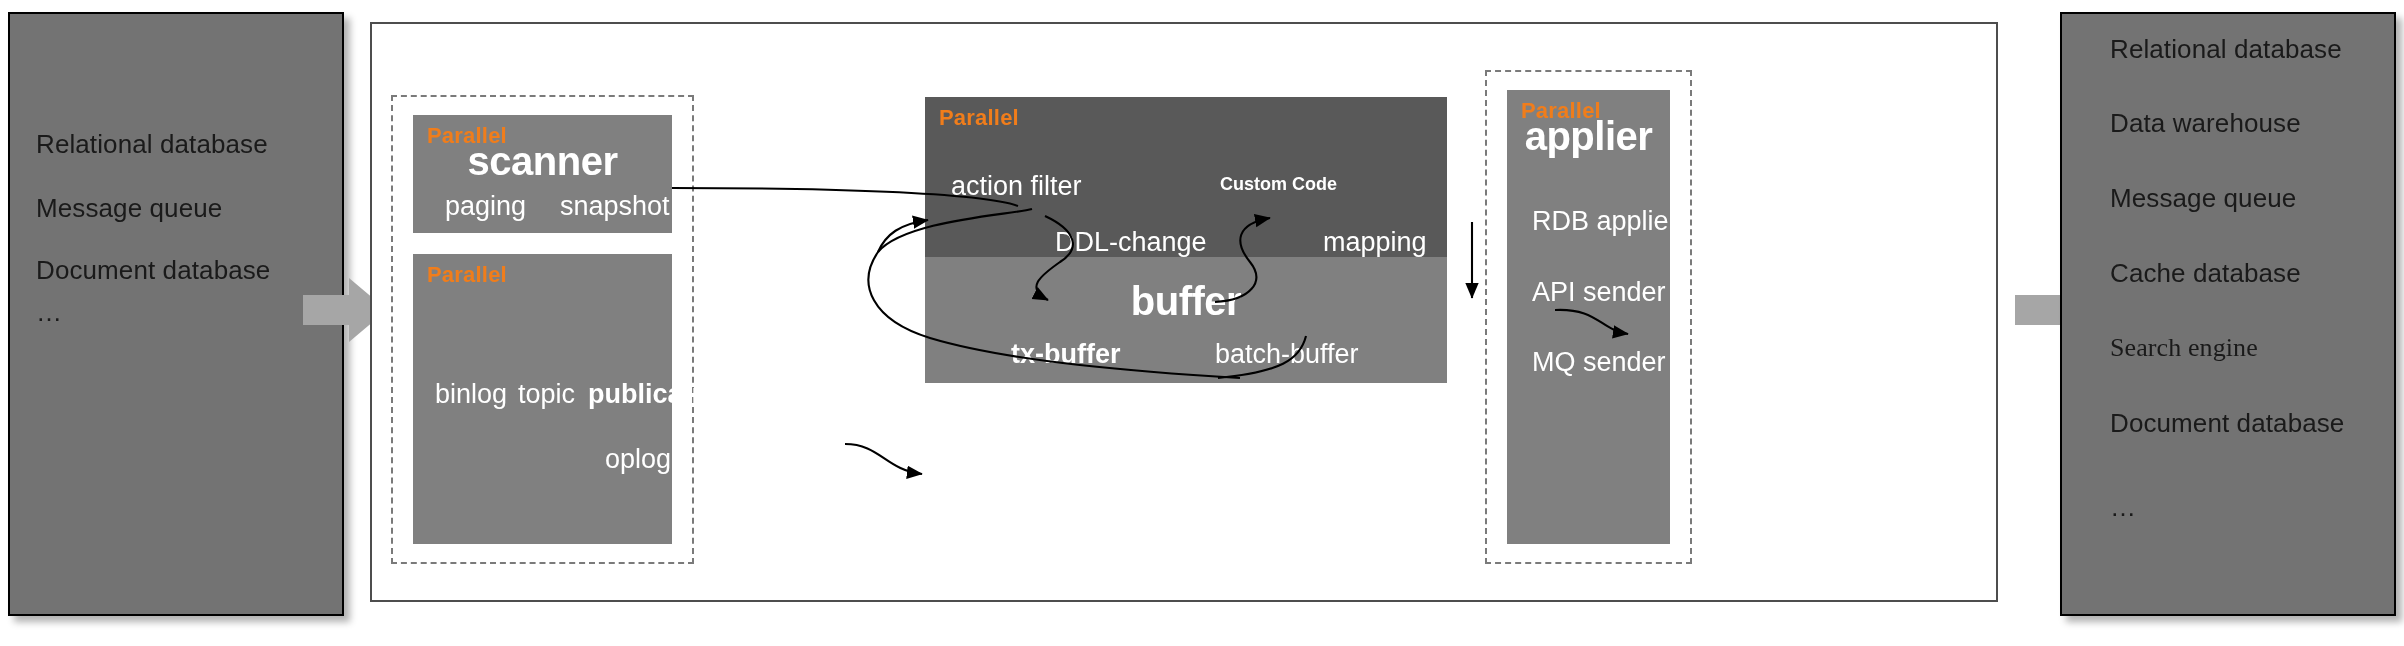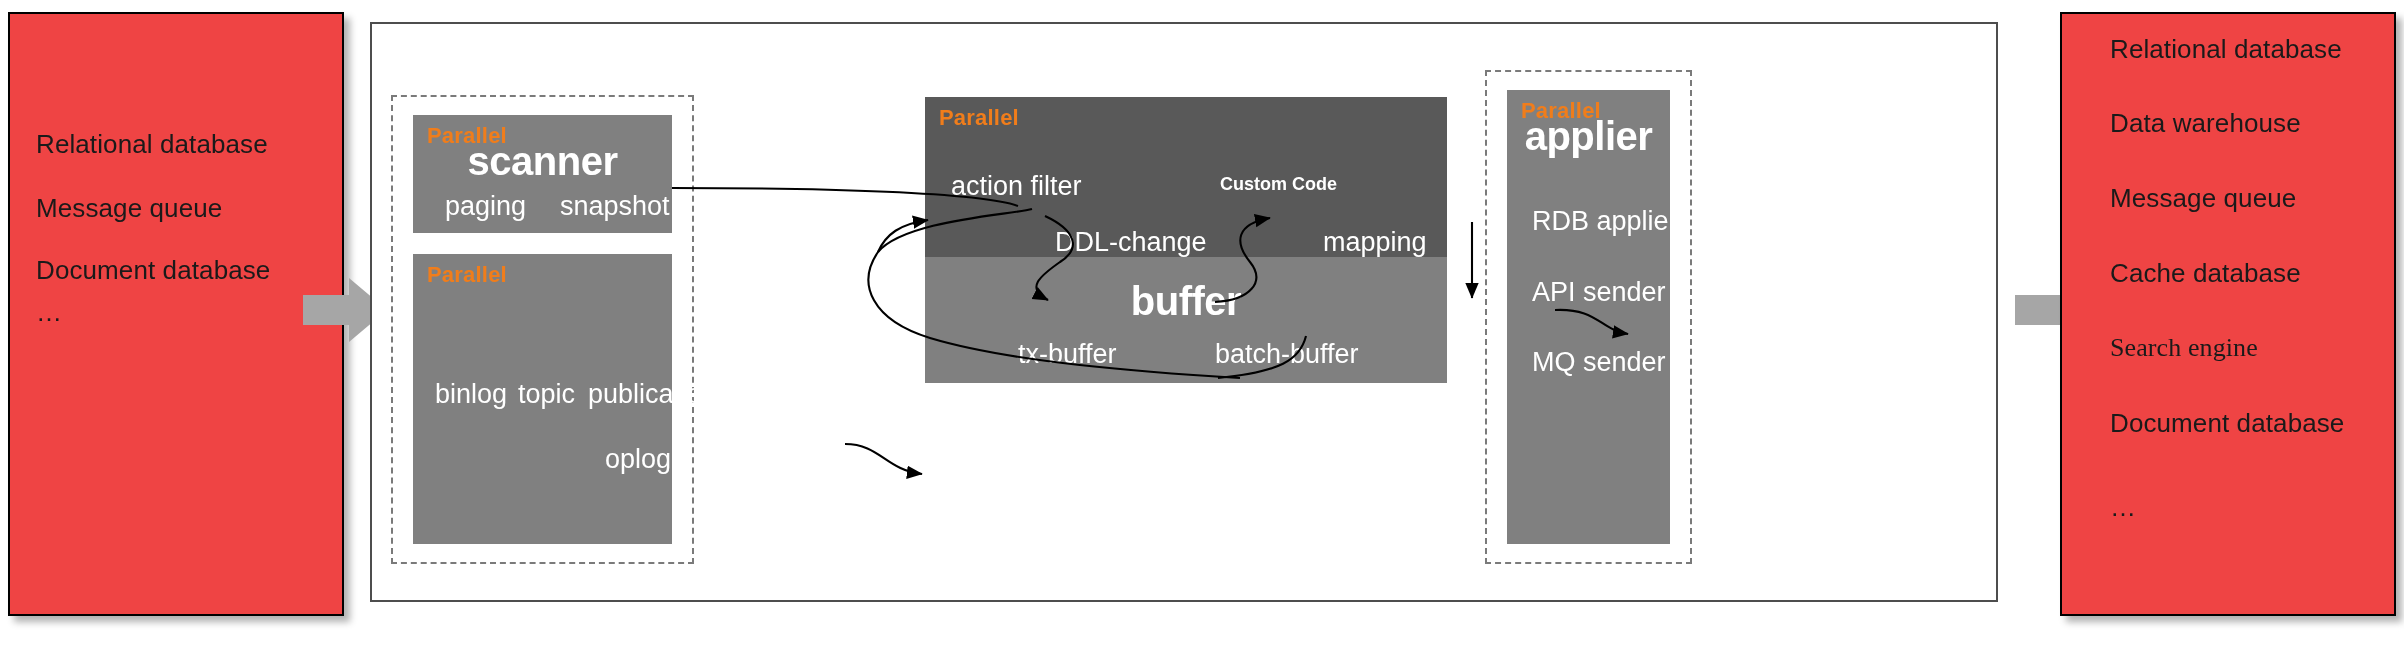--- a/index.html
+++ b/index.html
@@ -1,20 +1,20 @@
 <!DOCTYPE html>
 <html><head>
 <meta charset="utf-8">
 <style>
   html,body{margin:0;padding:0;background:#ffffff;}
   body{font-family:"Liberation Sans",sans-serif;}
   #stage{position:relative;width:2404px;height:646px;background:#ffffff;overflow:hidden;}
 
   
-  .panel{position:absolute;background:#ef4444;border:2px solid #000000;
+  .panel{position:absolute;background:#737373;border:2px solid #000000;
          box-shadow:6px 6px 7px rgba(0,0,0,.30);box-sizing:border-box;}
   #left-panel{left:8px;top:12px;width:336px;height:604px;}
   #right-panel{left:2060px;top:12px;width:336px;height:604px;}
 
   .src-item,.dst-item{position:absolute;font-size:26px;color:#1a1a1a;
         white-space:nowrap;letter-spacing:.1px;}
   .ellipsis{font-size:26px;color:#1a1a1a;}
 
   
   #mid-frame{position:absolute;left:370px;top:22px;width:1628px;height:580px;
@@ -64,35 +64,35 @@
       <div class="parallel-tag">Parallel</div>
       <div class="box-title" style="top:24px;">scanner</div>
       <div class="sub" style="left:32px;top:76px;">paging</div>
       <div class="sub" style="left:147px;top:76px;">snapshot</div>
     </div>
 
     <div class="gbox light" style="left:41px;top:230px;width:259px;height:290px;">
       <div class="parallel-tag">Parallel</div>
       <div class="sub" style="left:22px;top:125px;">binlog</div>
       <div class="sub" style="left:105px;top:125px;">topic</div>
-      <div class="sub" style="left:175px;top:125px;">publication</div>
+      <div class="sub" style="left:175px;top:125px;font-weight:bold;">publication</div>
       <div class="sub" style="left:192px;top:190px;">oplog</div>
     </div>
 
     <div class="gbox dark" style="left:553px;top:73px;width:522px;height:168px;">
       <div class="parallel-tag">Parallel</div>
       <div class="sub" style="left:26px;top:74px;">action filter</div>
       <div class="sub" style="left:130px;top:130px;">DDL-change</div>
       <div class="sub bold" style="left:256px;top:77px;">Custom Code</div>
       <div class="sub" style="left:398px;top:130px;">mapping</div>
     </div>
 
     <div class="gbox light" style="left:553px;top:233px;width:522px;height:126px;">
       <div class="box-title" style="top:22px;">buffer</div>
-      <div class="sub" style="left:93px;top:82px;">tx-buffer</div>
+      <div class="sub" style="left:86px;top:82px;font-weight:bold;">tx-buffer</div>
       <div class="sub" style="left:290px;top:82px;">batch-buffer</div>
     </div>
 
     <div class="dotgroup" style="left:1113px;top:46px;width:207px;height:494px;"></div>
 
     <div class="gbox light" style="left:1135px;top:66px;width:163px;height:454px;">
       <div class="parallel-tag">Parallel</div>
       <div class="box-title" style="top:24px;">applier</div>
       <div class="sub" style="left:25px;top:116px;">RDB applier</div>
       <div class="sub" style="left:25px;top:187px;">API sender</div>

